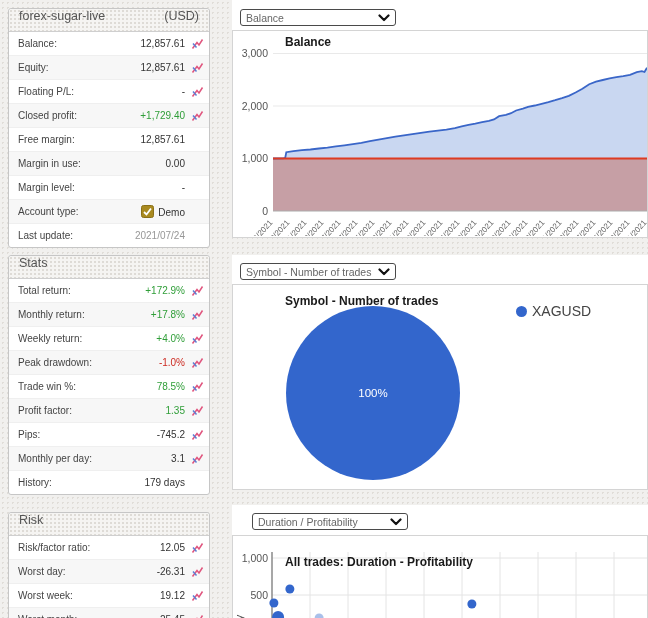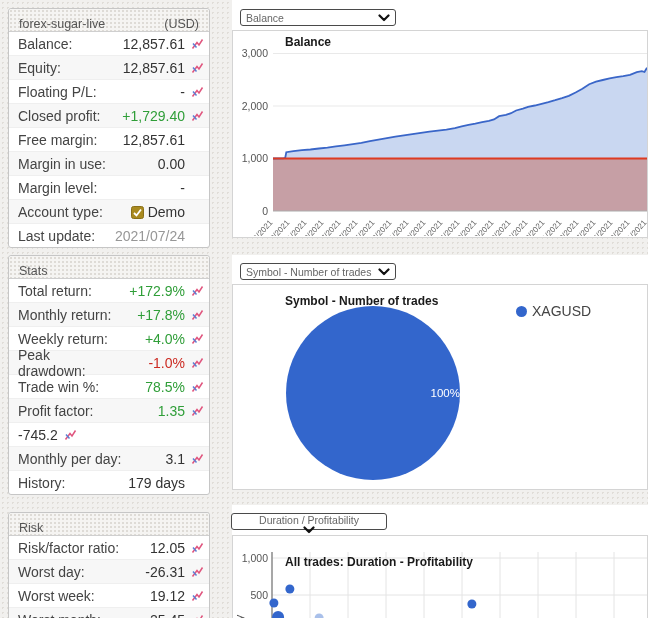--- a/index.html
+++ b/index.html
@@ -6,26 +6,26 @@
   #screen{
     position:relative;width:648px;height:618px;overflow:hidden;
     font-family:"Liberation Sans",sans-serif;
     background-color:#f1f0ee;
     background-image:radial-gradient(#e0ddd8 1px, transparent 1px);
     background-size:5px 5px;
   }
   
   .panel{position:absolute;left:8px;width:202px;background:#fff;border:1px solid #c6c6c6;border-radius:3px;box-sizing:border-box;}
   .panel-header{
-    height:22px;display:flex;align-items:flex-end;justify-content:space-between;
+    height:22px;display:flex;align-items:flex-start;justify-content:space-between;
     padding:0 10px;font-size:12.5px;color:#555;
     background-color:#f5f4f2;background-image:radial-gradient(#dedbd6 1px, transparent 1px);background-size:4px 4px;
     border-bottom:1px solid #cfcfcf;border-radius:3px 3px 0 0;
   }
-  .row{display:flex;align-items:center;height:23px;padding:0 5px 0 9px;font-size:14px;color:#444;border-top:1px solid #efefef;}
+  .row{display:flex;align-items:center;height:23px;padding:0 5px 0 9px;font-size:10px;color:#444;border-top:1px solid #efefef;}
   .row:first-child{border-top:none;}
   .row:nth-child(even){background:#f7f7f7;}
   .row-label{flex:1;}
   .row-value{text-align:right;white-space:nowrap;}
   .icon-slot{width:16px;margin-left:3px;display:flex;justify-content:flex-end;align-items:center;}
   .c-default{color:#333;}
   .c-green{color:#2f9e38;}
   .c-red{color:#cc2b22;margin-left:39px;}
   .c-muted{color:#979797;}
   .checkbox{display:inline-flex;vertical-align:-2px;margin-right:4px;}
@@ -35,32 +35,32 @@
   #strip2{top:255px;height:29px;}
   #strip3{top:505px;height:30px;}
   .dropdown{
     position:absolute;width:156px;height:17px;box-sizing:border-box;
     background:#fff;border:1px solid #4a4a4a;border-radius:3px;
     display:flex;align-items:center;justify-content:space-between;
     padding:0 5px;font-size:10.5px;color:#666;cursor:pointer;
   }
   #dd1{left:240px;top:9px;}
   #dd2{left:240px;top:263px;}
-  #dd3{left:231px;top:513px;flex-direction:column;}
+  #dd3{left:252px;top:513px;}
   .chart-box{position:absolute;left:232px;width:416px;background:#fff;border:1px solid #d4d4d4;box-sizing:border-box;}
   #box-balance{top:30px;height:208px;}
   #box-pie{top:284px;height:206px;}
   #box-scatter{top:535px;height:110px;}
   .chart-title{position:absolute;font-size:12px;font-weight:bold;color:#1a1a1a;}
   #title-balance{left:52px;top:4px;}
   #title-pie{left:52px;top:9px;}
   #title-scatter{left:52px;top:19px;}
   .pie{
     position:absolute;left:53px;top:21px;width:174px;height:174px;border-radius:50%;
-    background:#3366cc;display:flex;align-items:center;justify-content:flex-end;
+    background:#3366cc;display:flex;align-items:center;justify-content:center;
   }
   .pie-label{color:#fff;font-size:11.5px;}
   .legend{position:absolute;left:283px;top:18px;display:flex;align-items:center;font-size:14px;color:#444;cursor:pointer;}
   .legend-dot{width:11px;height:11px;border-radius:50%;background:#3366cc;margin-right:5px;}
   svg{display:block;}
 </style>
 </head>
 <body>
 
 <div id="screen">
@@ -203,20 +203,21 @@
           <span class="row-label">Profit factor:</span>
           <span class="row-value c-green"><span>1.35</span></span>
           <span class="icon-slot">
             <svg width="13" height="12" viewBox="0 0 13 12">
               <path d="M1.5 10.5 L6 4.5 L8 7 L11.5 1.5" fill="none" stroke="#e0557e" stroke-width="1.5"></path>
               <path d="M2 5.5 L5.5 9.5" fill="none" stroke="#5b7fd4" stroke-width="1.5"></path>
             </svg>
           </span>
         </div>
         <div class="row">
+          <span class="row-label">Pips:</span>
           <span class="row-value c-default"><span>-745.2</span></span>
           <span class="icon-slot">
             <svg width="13" height="12" viewBox="0 0 13 12">
               <path d="M1.5 10.5 L6 4.5 L8 7 L11.5 1.5" fill="none" stroke="#e0557e" stroke-width="1.5"></path>
               <path d="M2 5.5 L5.5 9.5" fill="none" stroke="#5b7fd4" stroke-width="1.5"></path>
             </svg>
           </span>
         </div>
         <div class="row">
           <span class="row-label">Monthly per day:</span>

